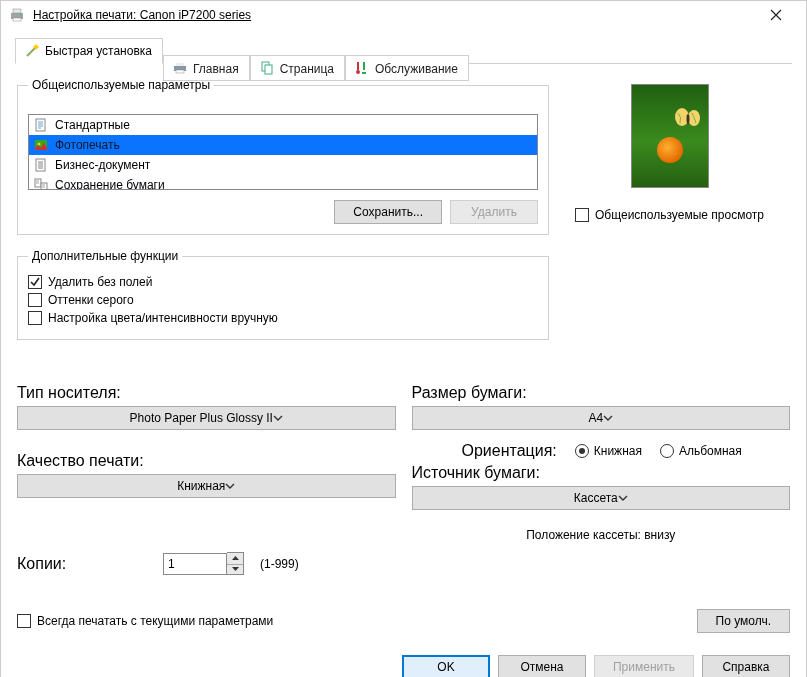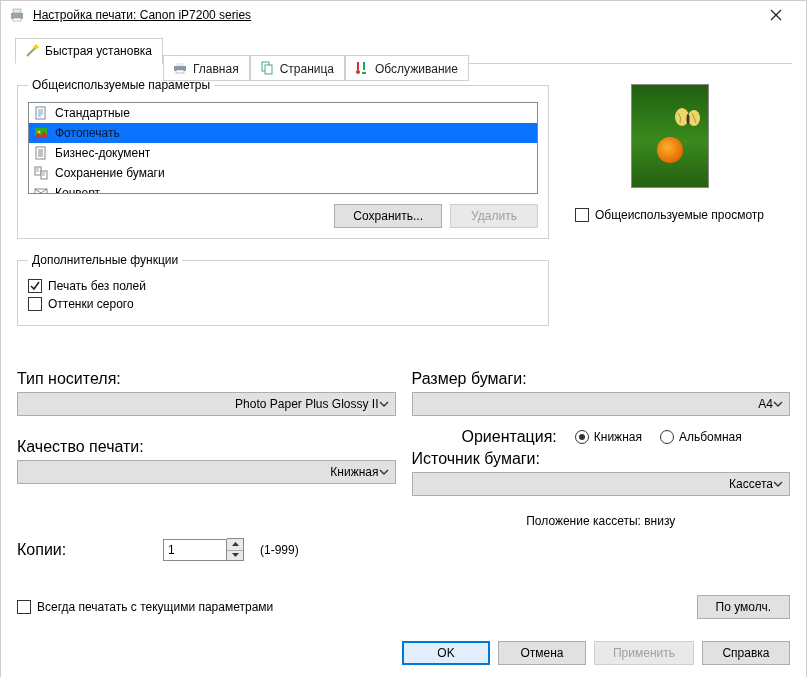--- a/index.html
+++ b/index.html
@@ -13,40 +13,40 @@
   .tabs { display: flex; align-items: flex-end; margin: 8px 0 0 14px; position: relative; z-index: 2; }
   .tab { border: 1px solid #d0d0d0; border-bottom: 1px solid #fff; background: #fff; padding: 4px 10px 4px 8px; margin-right: 0; display: flex; align-items: center; gap: 5px; cursor: default; position: relative; top: 1px; }
   .tab.inactive { background: #fff; border-bottom: 1px solid #d0d0d0; color: #222; top:18px;align-items:flex-end; }
   .tab .ticon { width: 16px; height: 16px; display:inline-flex; align-items:center; justify-content:center; }
   .tabline { border-top: 1px solid #d0d0d0; margin: 0 14px; }
   .page { flex:1; padding: 14px 16px 12px 16px; display:flex; flex-direction:column; }
   .toprow { display:flex; }
   fieldset { border: 1px solid #d0d0d0; padding: 8px 10px 10px 10px; margin:0; }
   legend { padding: 0 4px; font-size:12px; }
   .preset-box { width: 532px; }
-  .listbox { border: 1px solid #828790; height: 92px; overflow-y: scroll; background:#fff; margin-top:2px; position:relative; }
+  .listbox { border: 1px solid #828790; height: 76px; overflow-y: scroll; background:#fff; margin-top:14px; position:relative; }
   .listitem { display:flex; align-items:center; gap:6px; padding: 2px 4px; height:20px; }
   .listitem.sel { background: #0a74ff; color:#0f172a; }
   .listicon { width:16px; height:16px; display:inline-flex; align-items:center; justify-content:center; }
   .presets-btns { display:flex; justify-content:flex-end; gap:8px; margin-top:10px; }
   button { border:1px solid #adadad; background:#e1e1e1; padding: 3px 18px; min-width:88px; height:24px; font-size:12px; cursor:default; }
   button:disabled { color:#a0a0a0; border-color:#d0d0d0; background:#e9e9e9; }
   .preview-col { flex:1; display:flex; flex-direction:column; align-items:center; padding-top:6px; }
   .preview-img { width:78px; height:104px; border:1px solid #888; background: linear-gradient(#206010,#3a8a1e 55%, #256010); position:relative; display:flex; align-items:center; justify-content:center; }
   .flower { width:26px; height:26px; border-radius:50%; background: radial-gradient(circle at 40% 40%, #ffb030, #e46a00 70%); position:relative; top:14px; }
   .butterfly { position:absolute; top:22px; left:40px; width:30px; height:24px; }
   .preview-chk { display:flex; align-items:center; gap:6px; margin-top:20px; }
   .chkbox { width:14px; height:14px; border:1px solid #333; background:#fff; display:inline-flex; align-items:center; justify-content:center; }
   .chk-tick { width:10px; height:10px; }
   .extra { margin-top:14px; width: 532px; }
   .chk-row { display:flex; align-items:center; gap:6px; margin:4px 0; }
   .mid { margin-top:44px; display:flex; gap:16px; }
   .col { flex:1; display:flex; flex-direction:column; gap:4px; }
   .label { font-size:16px; }
-  .combo { height:24px; border:1px solid #adadad; background:#e1e1e1; display:flex; align-items:center; justify-content:flex-end; padding:0 6px; }
+  .combo { height:24px; border:1px solid #adadad; background:#e1e1e1; display:flex; align-items:center; justify-content:center; padding:0 14px; }
   .combo .arrow { width:10px; height:10px; }
   .radio-row { display:flex; align-items:center; gap:18px; margin-top:8px; }
   .radio { width:14px; height:14px; border:1.4px solid #333; border-radius:50%; display:inline-flex; align-items:center; justify-content:center; }
   .radio .dot { width:6px; height:6px; background:#333; border-radius:50%; }
   .r-item { display:flex; align-items:center; gap:5px; }
   .cassette-note { text-align:center; margin-top:14px; }
   .copies-row { display:flex; align-items:center; gap:16px; margin-top:10px; }
   .spinner { display:flex; align-items:center; }
   .spin-input { width:64px; height:22px; border:1px solid #888; padding:0 4px; background:#fff; }
   .spin-btns { display:flex; flex-direction:column; border:1px solid #888; border-left:none; }
@@ -206,25 +206,29 @@
       </div>
 
       <fieldset class="extra">
         <legend>Дополнительные функции</legend>
         <label class="chk-row">
           <span class="chkbox">
             <svg class="chk-tick" viewBox="0 0 10 10">
                 <path d="M1 5 L4 8 L9 1" stroke="#222" stroke-width="1.6" fill="none"></path>
               </svg>
           </span>
-          <span>Печать без полей</span>
+          <span>Удалить без полей</span>
         </label>
         <label class="chk-row">
           <span class="chkbox"></span>
           <span>Оттенки серого</span>
+        </label>
+        <label class="chk-row">
+          <span class="chkbox"></span>
+          <span>Настройка цвета/интенсивности вручную</span>
         </label>
       </fieldset>
 
       <div class="mid">
         <div class="col">
           <span class="label">Тип носителя:</span>
           <div class="combo">
             <span>Photo Paper Plus Glossy II</span>
             <svg class="arrow" viewBox="0 0 10 10">
                 <path d="M1 3 L5 7 L9 3" fill="none" stroke="#333" stroke-width="1.4"></path>

